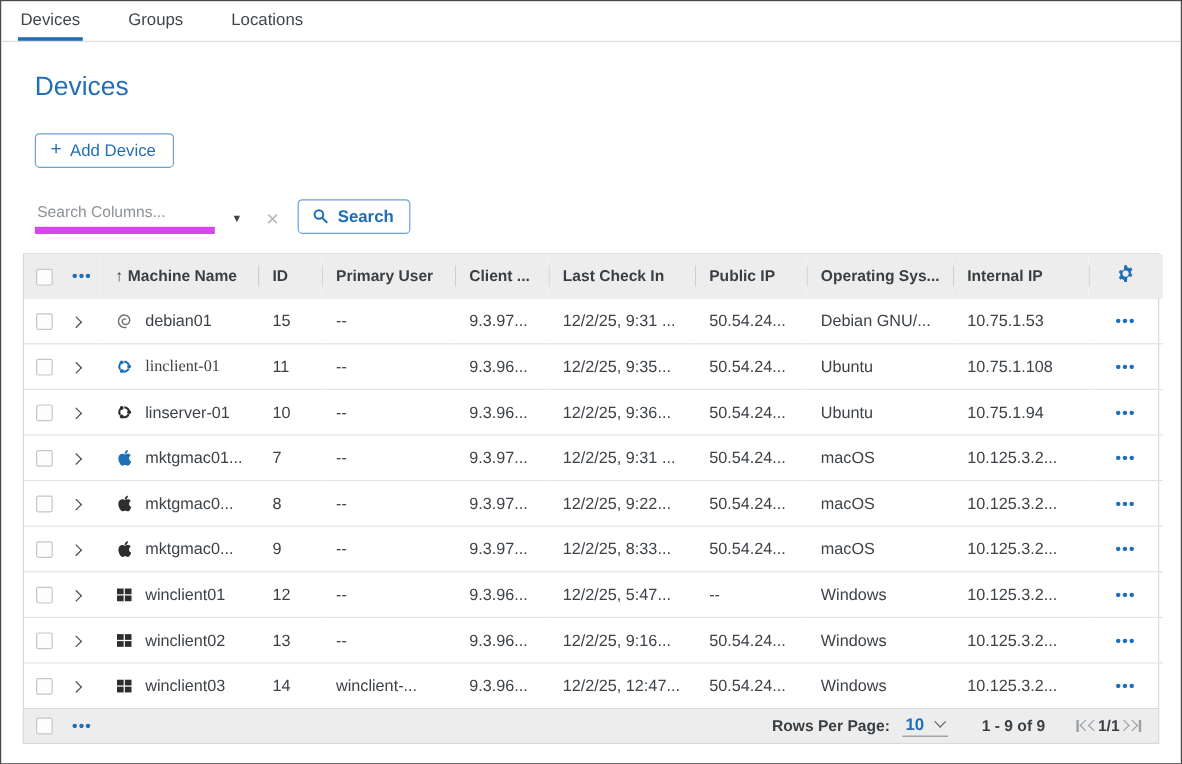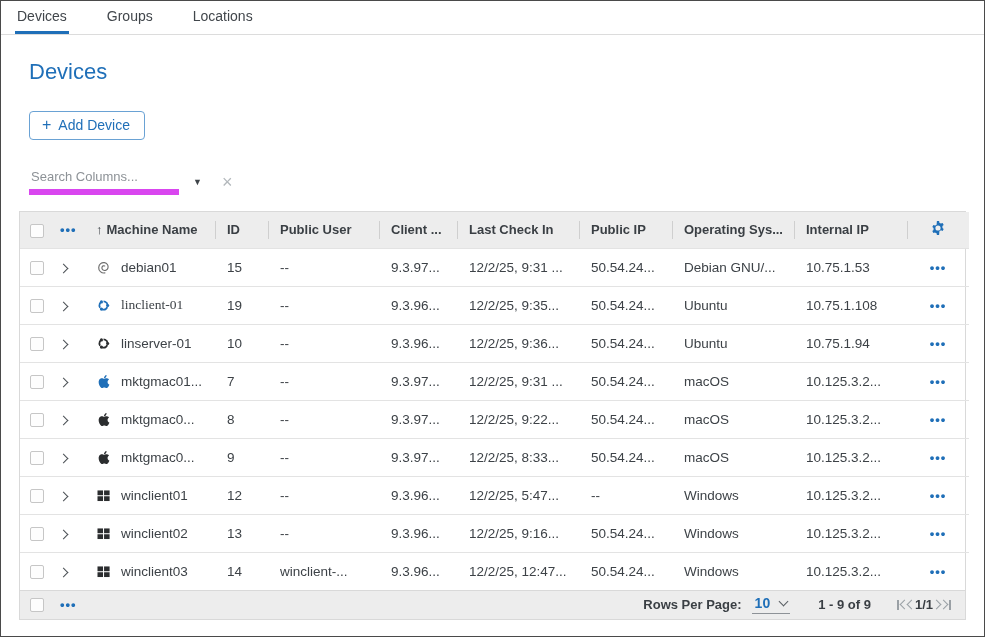--- a/index.html
+++ b/index.html
@@ -105,20 +105,29 @@
   <button class="add-btn">
     <span class="plus">+</span>
     <span>Add Device</span>
   </button>
 
   
   <div class="search-row">
     <input class="col-input" placeholder="Search Columns..." style="">
     <span class="caret-down">▼</span>
     <span class="clear-x">×</span>
+    <button class="search-btn">
+      <span class="mag">
+        <svg viewBox="0 0 16 16" fill="none" stroke="currentColor" stroke-width="1.9" stroke-linecap="round">
+            <circle cx="6.6" cy="6.6" r="4.1"></circle>
+            <line x1="9.9" y1="9.9" x2="14" y2="14"></line>
+          </svg>
+      </span>
+      <span>Search</span>
+    </button>
   </div>
 
   
   <div class="table-wrap">
     <table>
       <colgroup>
         <col style="width:30px">
           <col style="width:34px">
           <col style="width:131px">
           <col style="width:53px">
@@ -129,21 +138,21 @@
         <col style="width:122px">
           <col style="width:113px">
           <col style="width:62px">
       </colgroup>
       <thead>
         <tr>
           <th class="c-check"><span class="checkbox"></span></th>
           <th class="c-tools"><span class="dots">•••</span></th>
           <th><span class="sort-arrow">↑</span><span>Machine Name</span></th>
           <th class="sep">ID</th>
-          <th class="sep">Public User</th>
+          <th class="sep">Primary User</th>
           <th class="sep">Client ...</th>
           <th class="sep">Last Check In</th>
           <th class="sep">Public IP</th>
           <th class="sep">Operating Sys...</th>
           <th class="sep">Internal IP</th>
           <th class="sep" style="text-align:center; padding:0;">
             <span class="gear">
               <svg viewBox="0 0 16 16">
                   <path fill="currentColor" fill-rule="evenodd" d="M6.9 1h2.2l.3 1.7a5.5 5.5 0 0 1 1.6.9l1.6-.6 1.1 1.9-1.3 1.1a5.6 5.6 0 0 1 0 1.9l1.3 1.1-1.1 1.9-1.6-.6a5.5 5.5 0 0 1-1.6.9L9.1 15H6.9l-.3-1.7a5.5 5.5 0 0 1-1.6-.9l-1.6.6-1.1-1.9 1.3-1.1a5.6 5.6 0 0 1 0-1.9L2.3 6.9 3.4 5l1.6.6a5.5 5.5 0 0 1 1.6-.9zM8 5.4a2.6 2.6 0 1 0 0 5.2 2.6 2.6 0 0 0 0-5.2z"></path>
                 </svg>
@@ -183,21 +192,21 @@
                   <svg viewBox="0 0 16 16">
       <circle cx="8" cy="8" r="4.4" fill="none" stroke="currentColor" stroke-width="1.9" stroke-dasharray="6.2 3" transform="rotate(24 8 8)"></circle>
       <circle cx="12.4" cy="8" r="1.7" fill="currentColor"></circle>
       <circle cx="5.8" cy="11.8" r="1.7" fill="currentColor"></circle>
       <circle cx="5.8" cy="4.2" r="1.7" fill="currentColor"></circle>
     </svg>
                 </span>
                 <span>linclient-01</span>
               </span>
             </td>
-    <td>19</td>
+    <td>11</td>
     <td>--</td>
     <td>9.3.96...</td>
     <td>12/2/25, 9:35...</td>
     <td>50.54.24...</td>
     <td>Ubuntu</td>
     <td>10.75.1.108</td>
     <td style="text-align:center; padding:0;"><span class="dots">•••</span></td>
   </tr>
           <tr>
     <td class="c-check"><span class="checkbox"></span></td>

